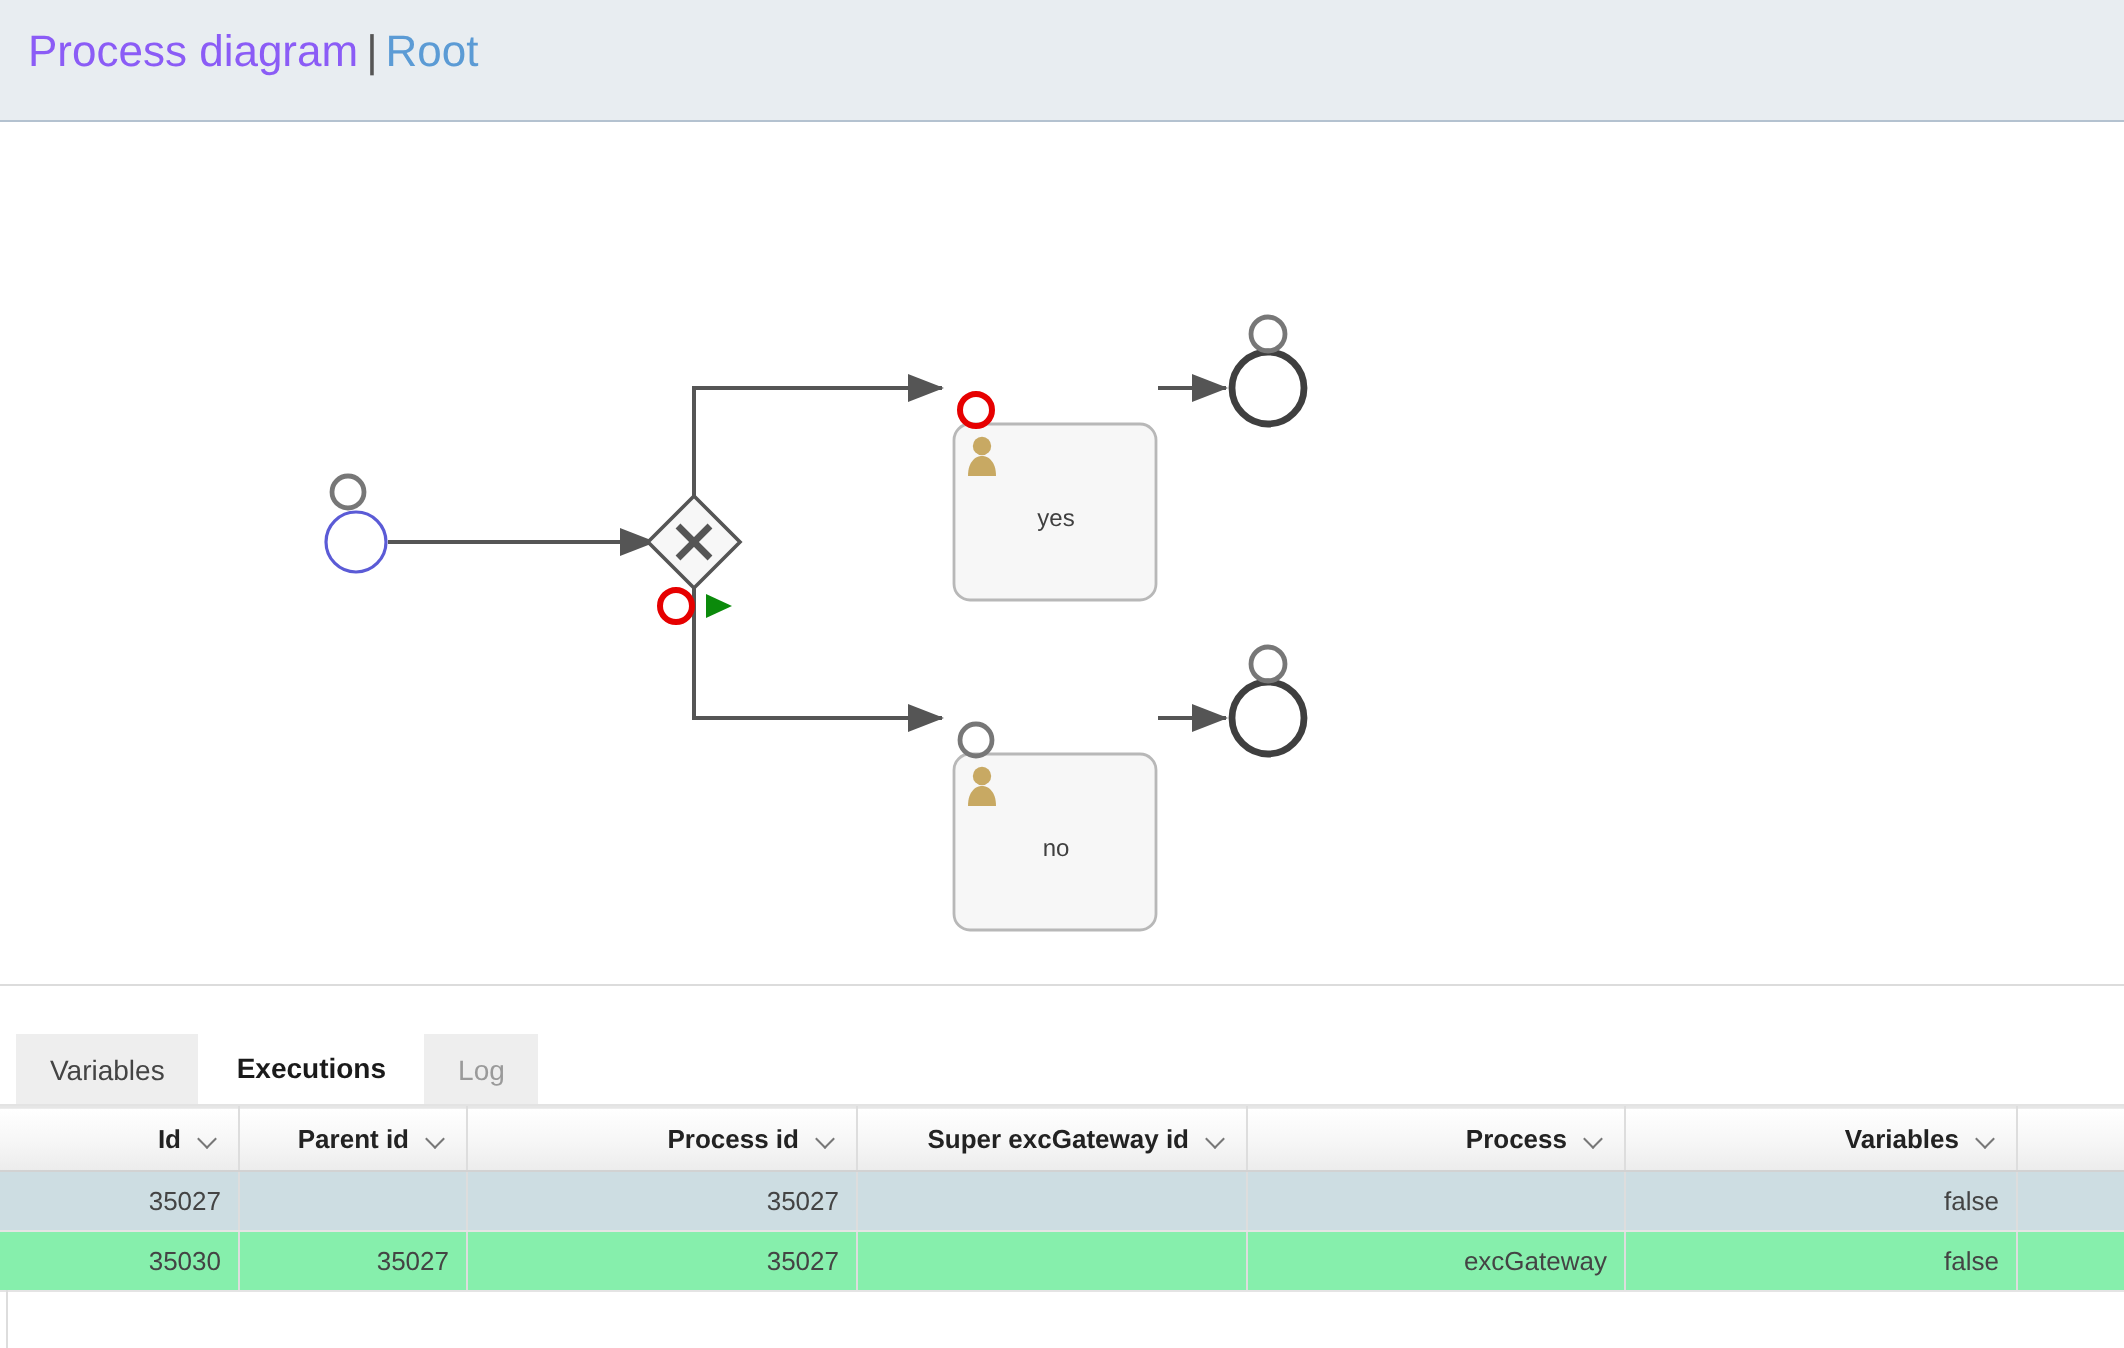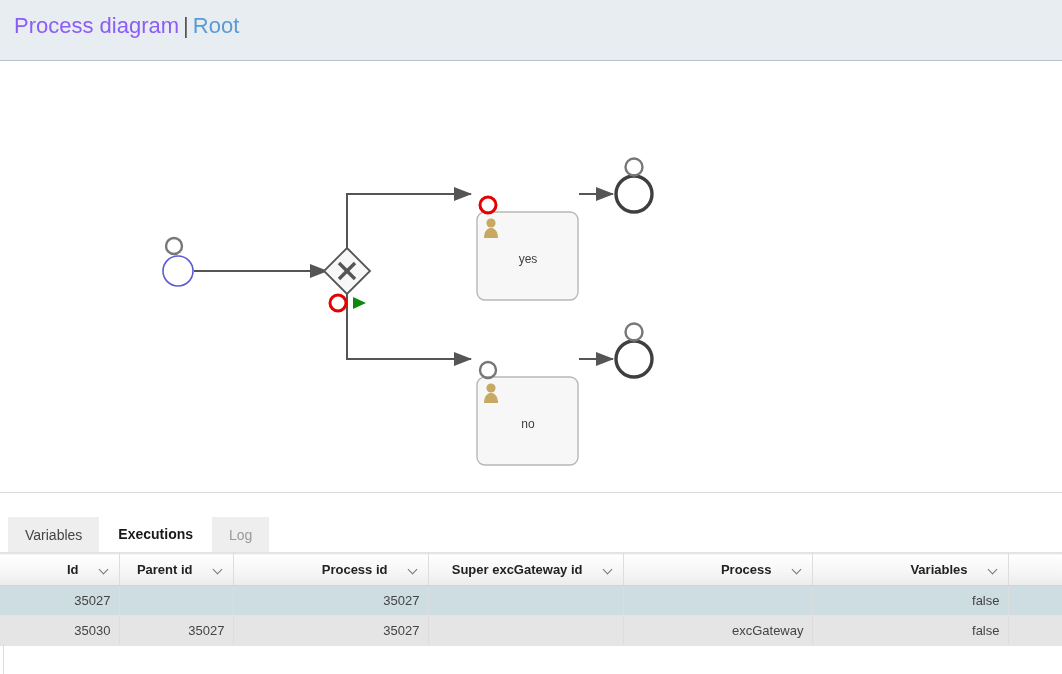--- a/index.html
+++ b/index.html
@@ -134,21 +134,21 @@
     text-align: right;
     padding: 0 10px 0 6px;
     box-sizing: border-box;
     white-space: nowrap;
     cursor: pointer;
   }
   .exec-table th .th-inner {
     display: inline-flex;
     align-items: center;
     justify-content: flex-end;
-    gap: 21px;
+    gap: 9px;
   }
   .sort-caret {
     display: inline-block;
     width: 9px;
     height: 9px;
     position: relative;
     flex: 0 0 auto;
   }
   .sort-caret::before {
     content: "";
@@ -164,21 +164,21 @@
     border-right: 1px solid #dddddd;
     border-bottom: 1px solid #e4e4e4;
     text-align: right;
     padding: 0 8px;
     color: #444444;
     box-sizing: border-box;
     white-space: nowrap;
     overflow: hidden;
   }
   .exec-table tr.row-selected td { background: #cddde2; }
-  .exec-table tr.row-normal td { background: #e5e5e5; }
+  .exec-table tr.row-normal td { background: #86efac; }
   .exec-table th.last-col, .exec-table td.last-col { border-right: none; }
 
   .table-left-rule {
     position: absolute;
     left: 3px;
     top: 645px;
     width: 1px;
     height: 29px;
     background: #dddddd;
   }

